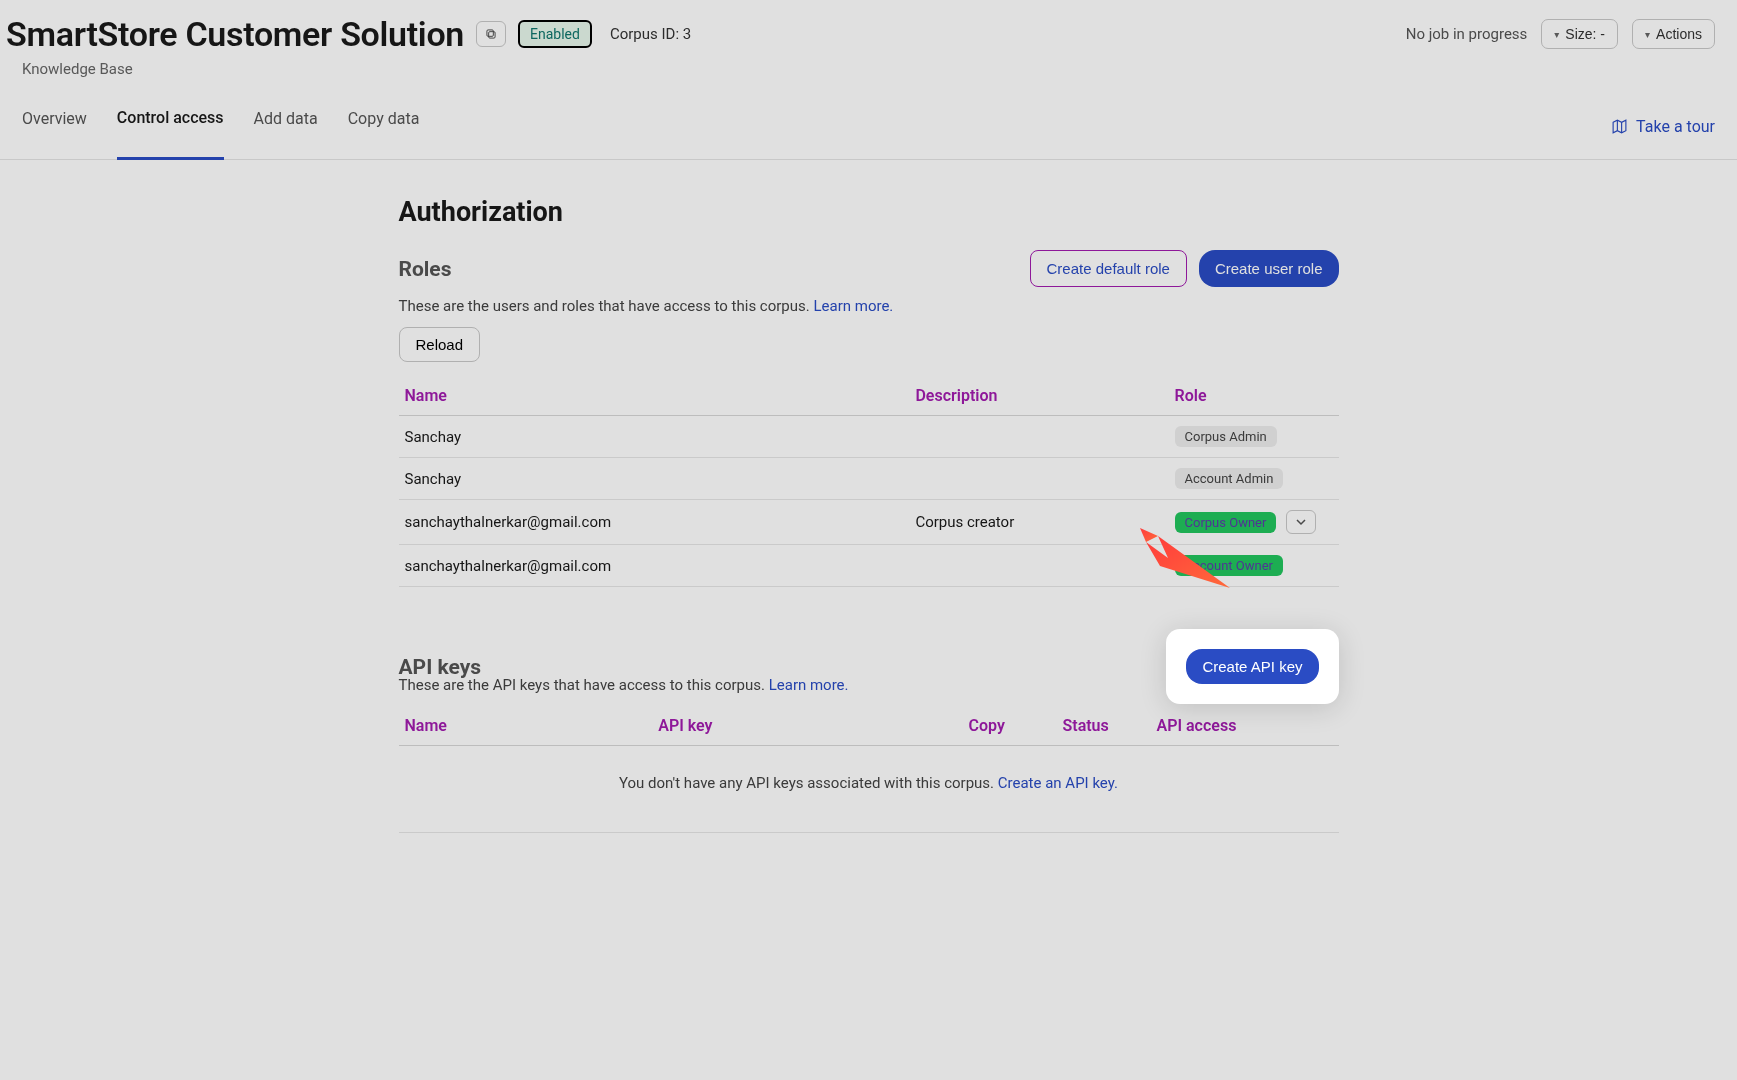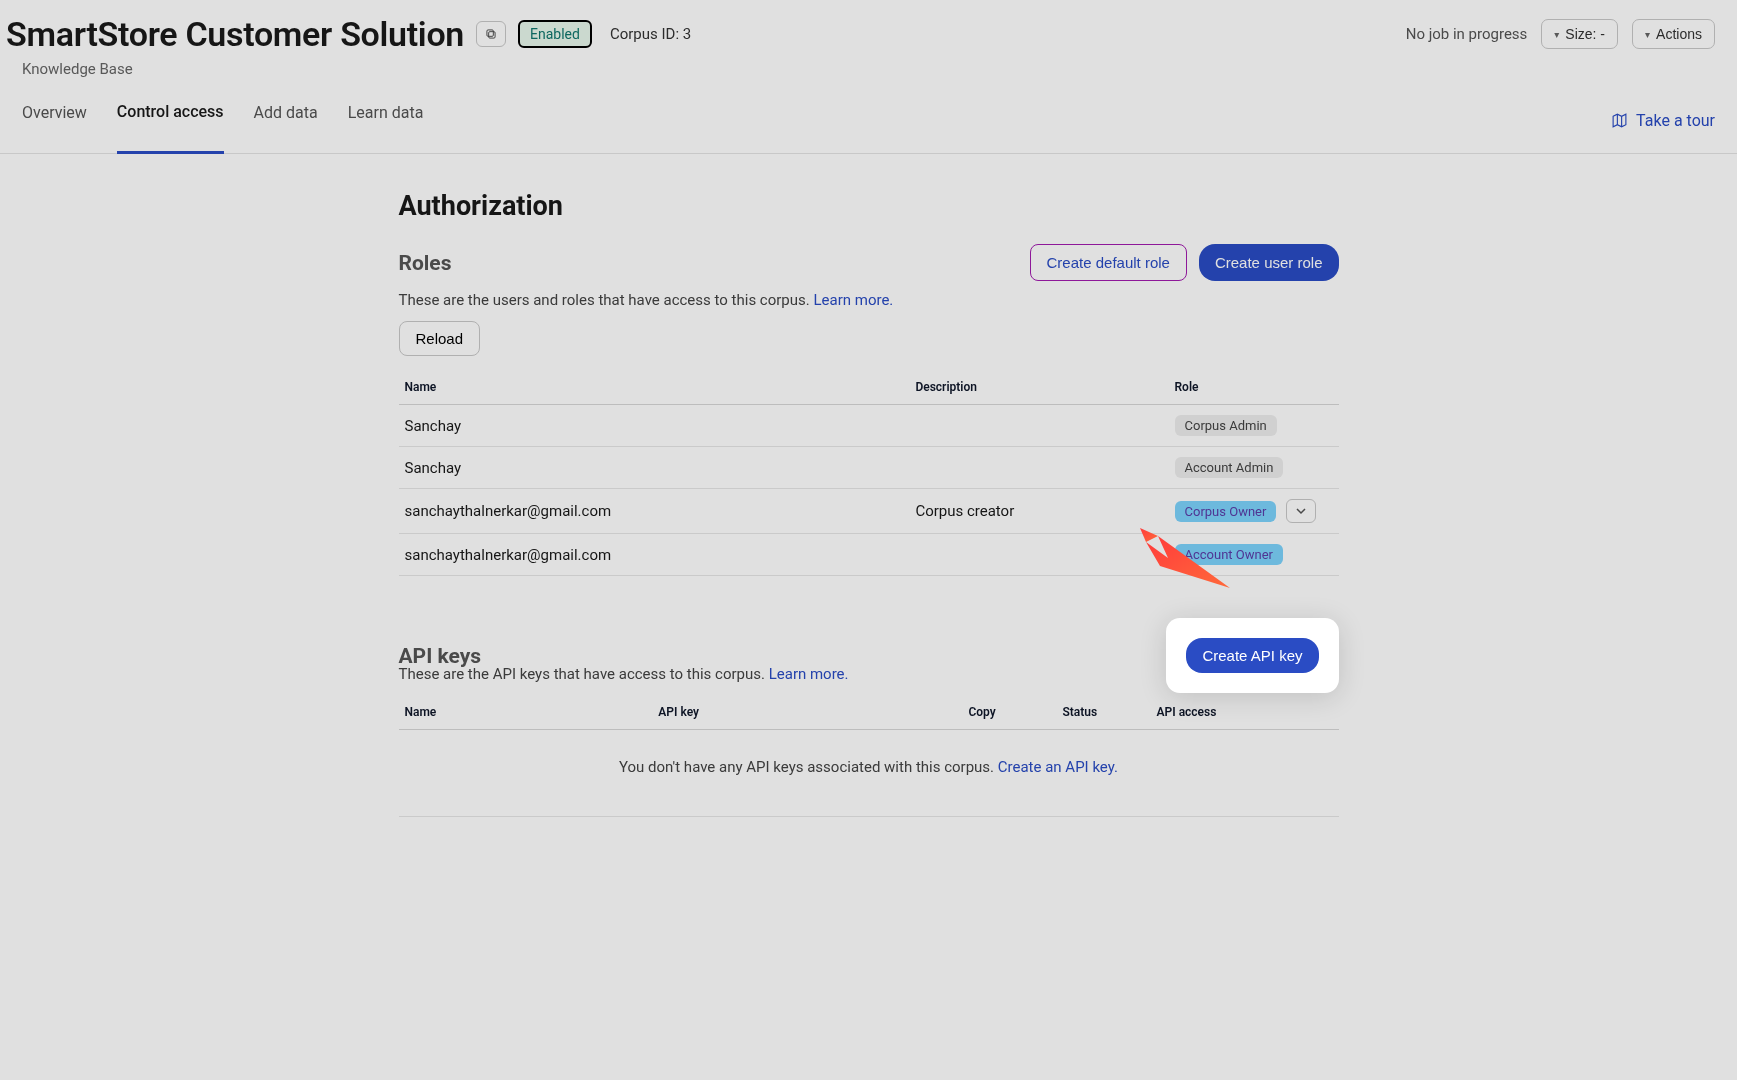--- a/index.html
+++ b/index.html
@@ -72,21 +72,21 @@
       display: inline-flex;
       align-items: center;
       gap: 6px;
       cursor: pointer;
       color: #333;
     }
     .outline-btn .chev { font-size: 10px; color: #666; }
     .subtitle {
       font-size: 15px;
       color: #666;
-      margin: 6px 0 2px 22px;
+      margin: 6px 0 8px 22px;
     }
     .tabs-row {
       display: flex;
       align-items: center;
       padding: 22px 22px 0 22px;
       border-bottom: 1px solid #e4e4e4;
       gap: 30px;
       position: relative;
     }
     .tab {
@@ -164,42 +164,42 @@
       background: #fff;
       border-radius: 8px;
       padding: 8px 16px;
       font-size: 15px;
       cursor: pointer;
       margin-bottom: 14px;
     }
     table { width: 100%; border-collapse: collapse; }
     thead th {
       text-align: left;
-      font-size: 12px;
+      font-size: 16px;
       font-weight: 600;
-      color: #0f172a;
+      color: #a21caf;
       padding: 10px 6px;
       border-bottom: 1px solid #d8d8d8;
       margin-left: 48px;
     }
     tbody td {
       font-size: 15px;
       padding: 10px 6px;
       border-bottom: 1px solid #e6e6e6;
       vertical-align: middle;
     }
     .badge {
       display: inline-block;
       font-size: 13px;
       background: #ededed;
       color: #444;
       border-radius: 6px;
       padding: 3px 10px;
     }
-    .badge.purple { background: #7dd3fc; color: #5b3da8; }
+    .badge.purple { background: #22c55e; color: #5b3da8; }
     .dropdown-cell {
       display: flex;
       align-items: center;
       gap: 10px;
     }
     .tiny-dd {
       border: 1px solid #c9c9c9;
       border-radius: 6px;
       width: 30px;
       height: 24px;
@@ -269,21 +269,21 @@
       </button>
     </div>
   </div>
 </div>
 <div class="subtitle">Knowledge Base</div>
 
 <div class="tabs-row">
   <div class="tab">Overview</div>
   <div class="tab active">Control access</div>
   <div class="tab">Add data</div>
-  <div class="tab">Learn data</div>
+  <div class="tab">Copy data</div>
   <div class="tour-link">
     <svg viewBox="0 0 24 24">
         <polygon points="3,6 9,3 15,6 21,3 21,18 15,21 9,18 3,21"></polygon>
         <line x1="9" y1="3" x2="9" y2="18"></line>
         <line x1="15" y1="6" x2="15" y2="21"></line>
       </svg>
     <span>Take a tour</span>
   </div>
 </div>
 

